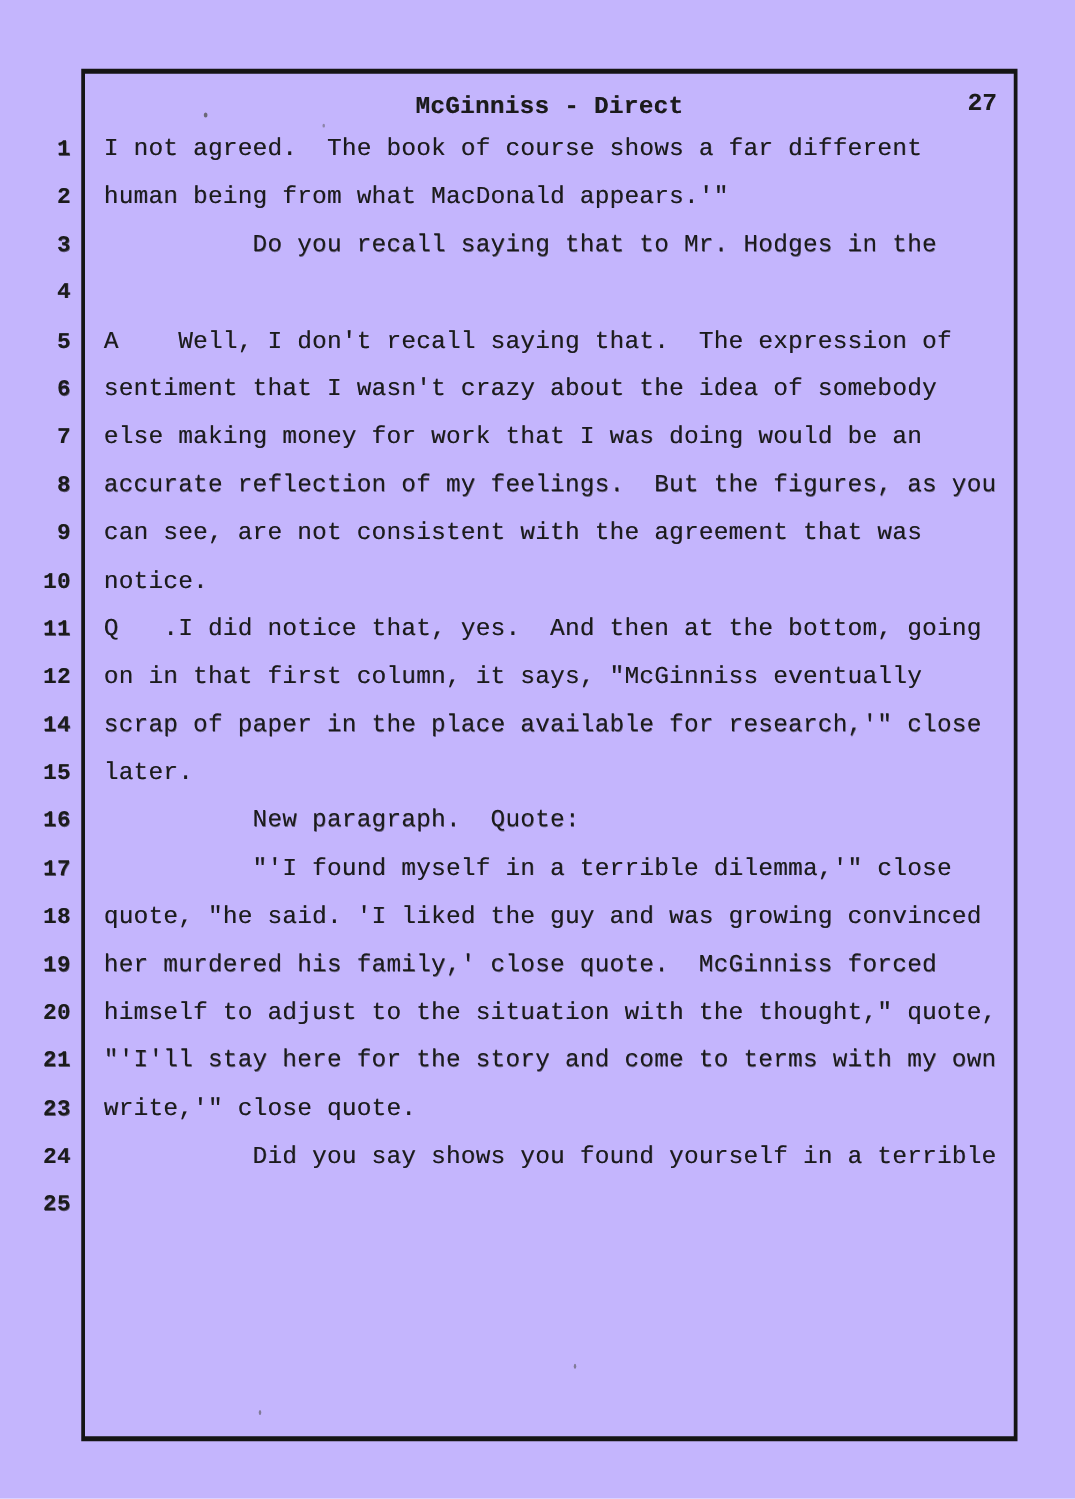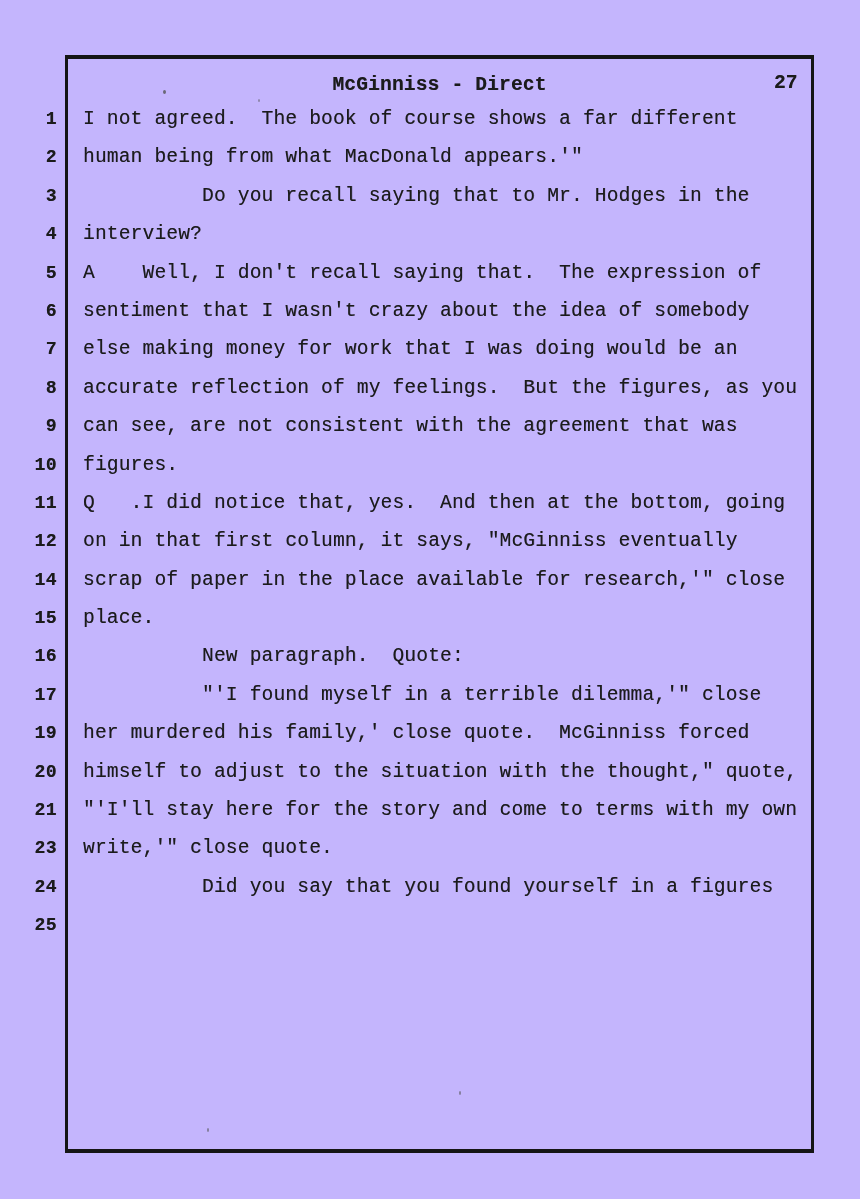--- a/index.html
+++ b/index.html
@@ -113,21 +113,20 @@
     <div class="linetext">human being from what MacDonald appears.'"</div>
   </div>
 
   <div class="row">
     <div class="lineno">3</div>
     <div class="linetext">          Do you recall saying that to Mr. Hodges in the</div>
   </div>
 
   <div class="row">
     <div class="lineno">4</div>
-    <div class="linetext">interview?</div>
   </div>
 
   <div class="row">
     <div class="lineno">5</div>
     <div class="linetext">A    Well, I don't recall saying that.  The expression of</div>
   </div>
 
   <div class="row">
     <div class="lineno">6</div>
     <div class="linetext">sentiment that I wasn't crazy about the idea of somebody</div>
@@ -143,54 +142,58 @@
     <div class="linetext">accurate reflection of my feelings.  But the figures, as you</div>
   </div>
 
   <div class="row">
     <div class="lineno">9</div>
     <div class="linetext">can see, are not consistent with the agreement that was</div>
   </div>
 
   <div class="row">
     <div class="lineno">10</div>
-    <div class="linetext">figures.</div>
+    <div class="linetext">notice.</div>
   </div>
 
   <div class="row">
     <div class="lineno">11</div>
     <div class="linetext">Q   .I did notice that, yes.  And then at the bottom, going</div>
   </div>
 
   <div class="row">
     <div class="lineno">12</div>
     <div class="linetext">on in that first column, it says, "McGinniss eventually</div>
   </div>
 
 
   <div class="row">
     <div class="lineno">14</div>
     <div class="linetext">scrap of paper in the place available for research,'" close</div>
   </div>
 
   <div class="row">
     <div class="lineno">15</div>
-    <div class="linetext">place.</div>
+    <div class="linetext">later.</div>
   </div>
 
   <div class="row">
     <div class="lineno">16</div>
     <div class="linetext">          New paragraph.  Quote:</div>
   </div>
 
   <div class="row">
     <div class="lineno">17</div>
     <div class="linetext">          "'I found myself in a terrible dilemma,'" close</div>
   </div>
 
+  <div class="row">
+    <div class="lineno">18</div>
+    <div class="linetext">quote, "he said. 'I liked the guy and was growing convinced</div>
+  </div>
 
   <div class="row">
     <div class="lineno">19</div>
     <div class="linetext">her murdered his family,' close quote.  McGinniss forced</div>
   </div>
 
   <div class="row">
     <div class="lineno">20</div>
     <div class="linetext">himself to adjust to the situation with the thought," quote,</div>
   </div>
@@ -201,21 +204,21 @@
   </div>
 
 
   <div class="row">
     <div class="lineno">23</div>
     <div class="linetext">write,'" close quote.</div>
   </div>
 
   <div class="row">
     <div class="lineno">24</div>
-    <div class="linetext">          Did you say that you found yourself in a figures</div>
+    <div class="linetext">          Did you say shows you found yourself in a terrible</div>
   </div>
 
   <div class="row">
     <div class="lineno">25</div>
   </div>
 </div>
 
   <div class="speck s1"></div>
   <div class="speck s2"></div>
   <div class="speck s3"></div>

